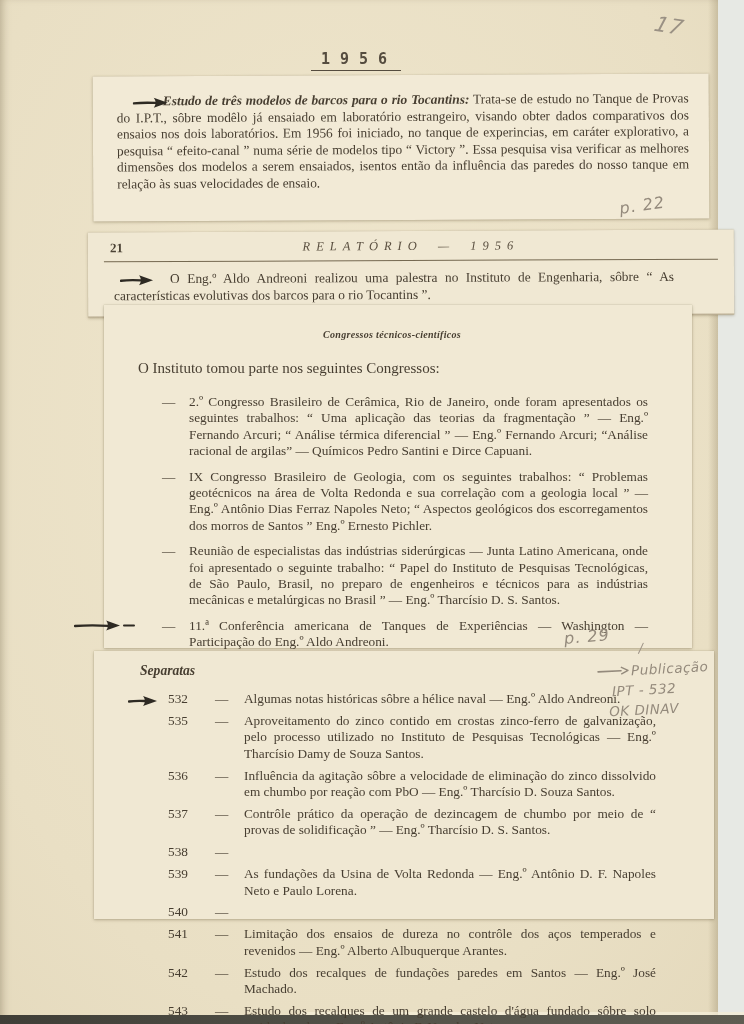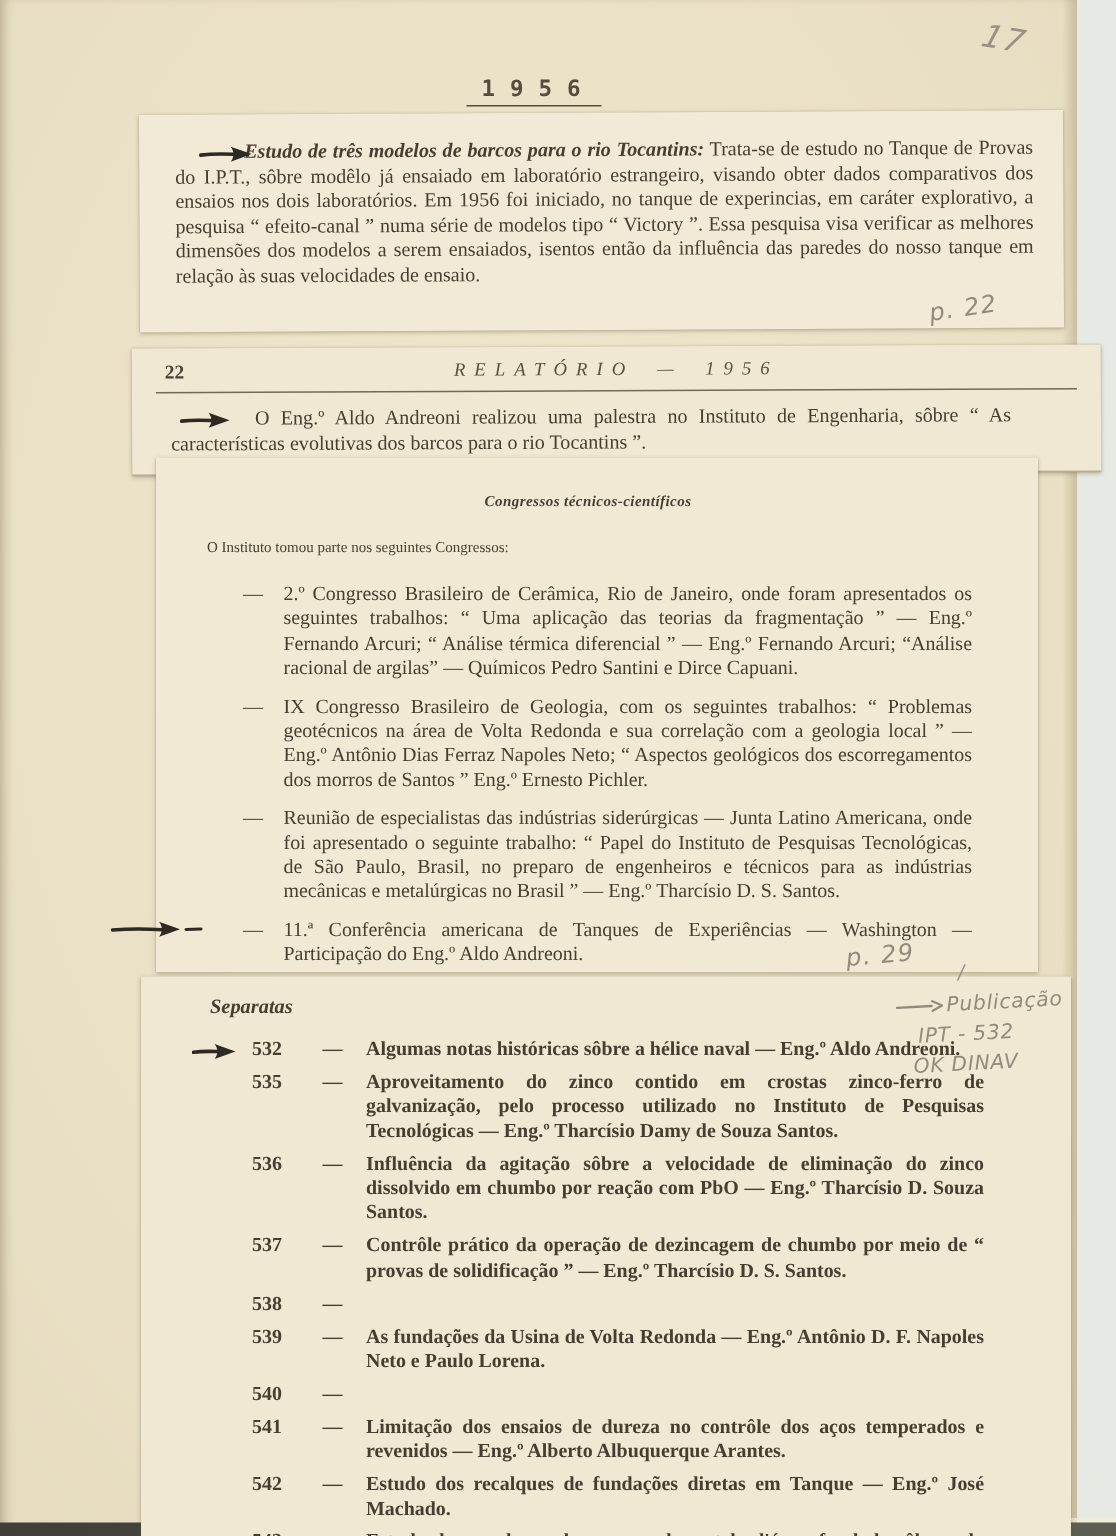--- a/index.html
+++ b/index.html
@@ -57,35 +57,35 @@
   .mast-rule{border:0;border-top:1.4px solid rgba(95,82,58,.85);margin:4px 2px 0 2px;}
   .palestra-wrap{position:relative;margin:8px 46px 0 12px;}
   .palestra-wrap p{margin:0;font-size:13.4px;line-height:17px;text-indent:56px;}
   .arrow2{position:absolute;left:6px;top:2px;}
 
   
   .clip3{left:104px;top:305px;width:588px;height:343px;box-sizing:border-box;
          padding:24px 44px 0 32px;background:#f1e9d4;}
   .congress-heading{margin:0 0 20px 0;text-align:center;font-style:italic;
          font-weight:bold;font-size:10px;color:#473e31;letter-spacing:.3px;}
-  .congress-intro{margin:0 0 17px 2px;font-size:10px;}
+  .congress-intro{margin:0 0 17px 2px;font-size:15px;}
   .citem{display:grid;grid-template-columns:18px 1fr;column-gap:9px;
          margin:0 0 9px 26px;font-size:13.3px;line-height:16.4px;position:relative;}
   .citem .dash{color:#473e31;}
   .arrow4{position:absolute;left:-88px;top:0;}
   .pref29{position:absolute;right:82px;bottom:2px;font-size:16px;transform:rotate(-5deg);}
 
   
-  .clip4{left:94px;top:651px;width:620px;height:373px;box-sizing:border-box;
+  .clip4{left:94px;top:651px;width:620px;height:268px;box-sizing:border-box;
          padding:12px 0 0 0;background:#f0e8d3;}
   .sep-heading{margin:0 0 12px 46px;font-style:italic;font-weight:bold;
          font-size:13.6px;color:#473e31;}
   .sep-list{position:relative;margin:0 58px 0 74px;}
   .sitem{display:grid;grid-template-columns:40px 22px 1fr;column-gap:7px;
-         margin-bottom:5.5px;font-size:13.3px;line-height:16.4px;font-weight:bold;}
+         margin-bottom:5.5px;font-size:13.3px;line-height:16.4px;}
   .arrow3{position:absolute;left:-40px;top:2px;}
 
   
   .margin-note{position:absolute;left:598px;top:658px;width:150px;
          transform:rotate(-3deg);}
   .margin-note .row1{display:flex;align-items:center;}
   .margin-note .txt{font-size:13.5px;line-height:20px;color:#948a7c;
          font-family:"DejaVu Sans",sans-serif;font-style:italic;letter-spacing:.5px;}
   .margin-note .l2{margin-left:14px;}
   .margin-note .l3{margin-left:10px;}
@@ -116,21 +116,21 @@
         <path d="M1 9 C 8 8.2, 15 8.2, 23 8.6" stroke="#2e2a23" stroke-width="2.4" fill="none" stroke-linecap="round"></path>
         <path d="M21 3.5 L35 8.5 L21 13.5 C 23.5 10.5, 23.5 6.5, 21 3.5 Z" fill="#2e2a23"></path>
       </svg>
     </span>
     <p class="print"><span class="lead">Estudo de três modelos de barcos para o rio Tocantins:</span><span> Trata-se de estudo no Tanque de Provas do I.P.T., sôbre modêlo já ensaiado em laboratório estrangeiro, visando obter dados comparativos dos ensaios nos dois laboratórios. Em 1956 foi iniciado, no tanque de experincias, em caráter explorativo, a pesquisa “ efeito-canal ” numa série de modelos tipo “ Victory ”. Essa pesquisa visa verificar as melhores dimensões dos modelos a serem ensaiados, isentos então da influência das paredes do nosso tanque em relação às suas velocidades de ensaio.</span></p>
     <div class="pencil pref22">p. 22</div>
   </section>
 
   <section class="clipping clip2">
     <div class="masthead">
-      <span class="pgnum">22</span>
+      <span class="pgnum">21</span>
       <span class="mast-title">RELATÓRIO — 1956</span>
     </div>
     <hr class="mast-rule">
     <div class="palestra-wrap">
       <span class="arrow2">
         <svg class="ink" width="36" height="15" viewBox="0 0 36 15">
           <path d="M1 8.5 C 7 7.8, 14 7.8, 21 8.2" stroke="#2e2a23" stroke-width="2.4" fill="none" stroke-linecap="round"></path>
           <path d="M19 3 L33 8 L19 13 C 21.5 10, 21.5 6, 19 3 Z" fill="#2e2a23"></path>
         </svg>
       </span>
@@ -213,21 +213,21 @@
         <span class="dash">—</span>
       </div>
       <div class="sitem print">
         <span>541</span>
         <span class="dash">—</span>
         <span>Limitação dos ensaios de dureza no contrôle dos aços temperados e revenidos — Eng.º Alberto Albuquerque Arantes.</span>
       </div>
       <div class="sitem print">
         <span>542</span>
         <span class="dash">—</span>
-        <span>Estudo dos recalques de fundações diretas em Tanque — Eng.º José Machado.</span>
+        <span>Estudo dos recalques de fundações paredes em Santos — Eng.º José Machado.</span>
       </div>
       <div class="sitem print">
         <span>543</span>
         <span class="dash">—</span>
         <span>Estudo dos recalques de um grande castelo d'água fundado sôbre solo residual mole — Eng.º Antônio F. Napoles Neto.</span>
       </div>
     </div>
   </section>
 
   <div class="pencil-tick"></div>

